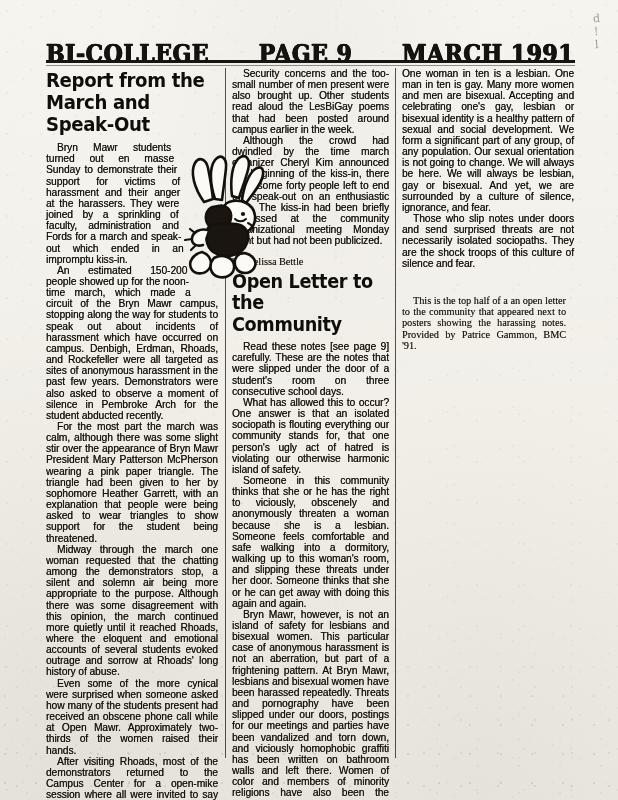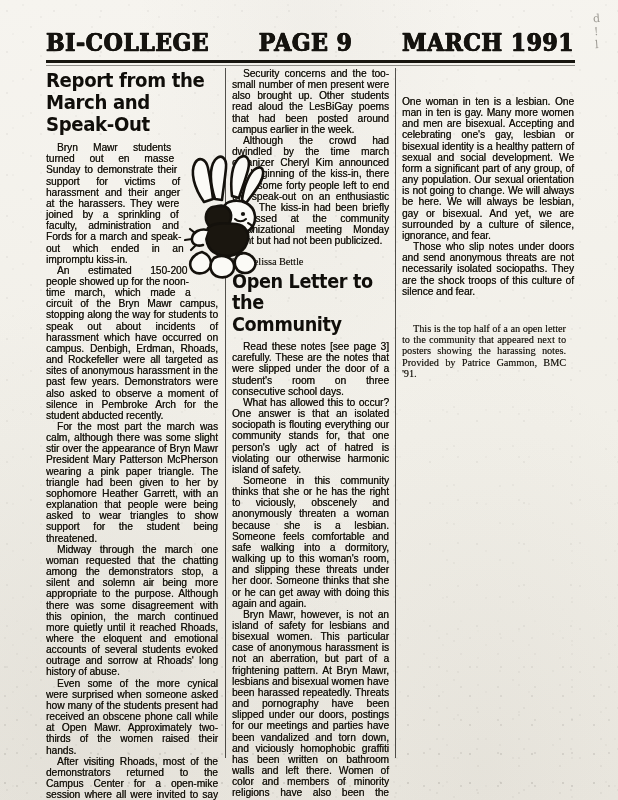--- a/index.html
+++ b/index.html
@@ -51,21 +51,21 @@
       radial-gradient(circle at 27px 4px, rgba(95,90,85,0.30) 0.5px, transparent 0.9px);
     background-size: 31px 29px, 37px 33px, 41px 27px;
     -webkit-mask-image: linear-gradient(to bottom, rgba(0,0,0,0) 0%, rgba(0,0,0,0.55) 40%, rgba(0,0,0,0.95) 100%);
             mask-image: linear-gradient(to bottom, rgba(0,0,0,0) 0%, rgba(0,0,0,0.55) 40%, rgba(0,0,0,0.95) 100%);
   }
 
   
   #masthead {
     position: absolute;
     left: 46px;
-    top: 32px;
+    top: 43px;
     width: 528px;
     display: flex;
     justify-content: space-between;
     align-items: flex-end;
   }
   .mast-word {
     font-family: "DejaVu Serif", "Liberation Serif", serif;
     font-weight: bold;
     font-size: 22px;
     line-height: 1;
@@ -136,21 +136,21 @@
     line-height: 11.15px;
     text-align: justify;
     text-indent: 11px;
     margin: 0;
     color: #131009;
     -webkit-font-smoothing: none;
     text-shadow: 0.25px 0 0 rgba(19,16,9,0.55), 0 0.25px 0 rgba(19,16,9,0.35);
     letter-spacing: -0.05px;
     word-spacing: -0.1px;
   }
-  .para.noindent { text-indent: 0; margin-top: 28px; }
+  .para.noindent { text-indent: 0; }
 
   .byline {
     font-family: "Liberation Serif", "DejaVu Serif", serif;
     font-size: 10.2px;
     line-height: 11.2px;
     margin: 9px 0 0 0;
     color: #131009;
     text-shadow: 0.25px 0 0 rgba(19,16,9,0.5);
   }
 
@@ -259,27 +259,27 @@
   </div>
 
   <div class="column" id="col2">
     <p class="para">Security concerns and the too-small number of men present were also brought up. Other students read aloud the LesBiGay poems that had been posted around campus earlier in the week.</p>
     <p class="para">Although the crowd had dwindled by the time march organizer Cheryl Kim announced the beginning of the kiss-in, there were some forty people left to end the speak-out on an enthusiastic note. The kiss-in had been briefly discussed at the community organizational meeting Monday night but had not been publicized.</p>
 
     <p class="byline">by Melissa Bettle</p>
 
     <h1 class="hl" id="hl-open">Open Letter to the Community</h1>
 
-    <p class="para">Read these notes [see page 3] carefully. These are the notes that were slipped under the door of a student's room on three consecutive school days.</p>
+    <p class="para">Read these notes [see page 9] carefully. These are the notes that were slipped under the door of a student's room on three consecutive school days.</p>
     <p class="para">What has allowed this to occur? One answer is that an isolated sociopath is flouting everything our community stands for, that one person's ugly act of hatred is violating our otherwise harmonic island of safety.</p>
     <p class="para">Someone in this community thinks that she or he has the right to viciously, obscenely and anonymously threaten a woman because she is a lesbian. Someone feels comfortable and safe walking into a dormitory, walking up to this woman's room, and slipping these threats under her door. Someone thinks that she or he can get away with doing this again and again.</p>
     <p class="para">Bryn Mawr, however, is not an island of safety for lesbians and bisexual women. This particular case of anonymous harassment is not an aberration, but part of a frightening pattern. At Bryn Mawr, lesbians and bisexual women have been harassed repeatedly. Threats and pornography have been slipped under our doors, postings for our meetings and parties have been vandalized and torn down, and viciously homophobic graffiti has been written on bathroom walls and left there. Women of color and members of minority religions have also been the targets of anonymous threats of violence. It could happen to you.</p>
     <p class="para">There is no island of safety for lesbian and bisexual women, any more than there is for women belonging to other marginalized groups. As sexual minority women in particular, we continue to face employment and housing discrimination, sodomy laws, alienation from families and religious communities, and the constant danger of harassment and violence. We may not be able to adopt children is we are open about our sexual orientation. Instead of attempting to see and understand us, many people continue to assume that we are heterosexual until informed otherwise, to treat our sexuality as an aberration and a problem, and to discriminate against us. Our rights to safety, privacy, and our own choices about our lives are systematically threatened and violated.</p>
   </div>
 
   <div class="column" id="col3">
     <p class="para noindent">One woman in ten is a lesbian. One man in ten is gay. Many more women and men are bisexual. Accepting and celebrating one's gay, lesbian or bisexual identity is a healthy pattern of sexual and social development. We form a significant part of any group, of any population. Our sexual orientation is not going to change. We will always be here. We will always be lesbian, gay or bisexual. And yet, we are surrounded by a culture of silence, ignorance, and fear.</p>
-    <p class="para">Those who slip notes under doors and send anonymous threats are not necessarily isolated sociopaths. They are the shock troops of this culture of silence and fear.</p>
+    <p class="para">Those who slip notes under doors and send surprised threats are not necessarily isolated sociopaths. They are the shock troops of this culture of silence and fear.</p>
     <p class="editor-note">This is the top half of a an open letter to the community that appeared next to posters showing the harassing notes. Provided by Patrice Gammon, BMC '91.</p>
   </div>
 
   <div id="grain-heavy"></div>
 </div>
 
 </body></html>

